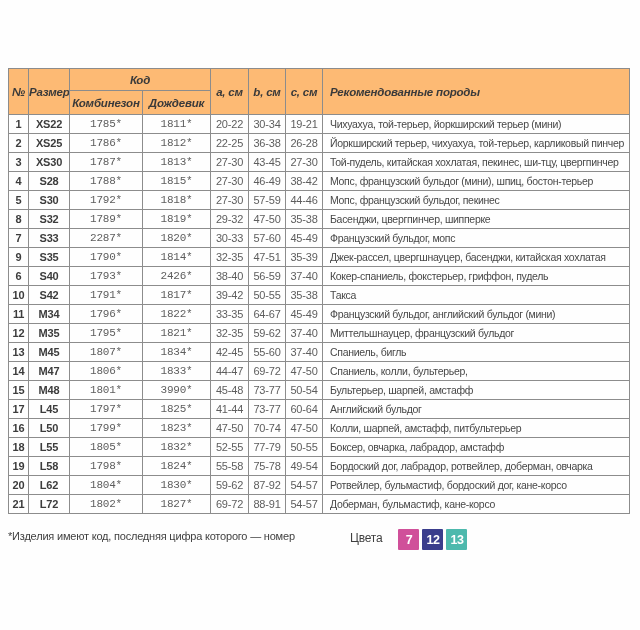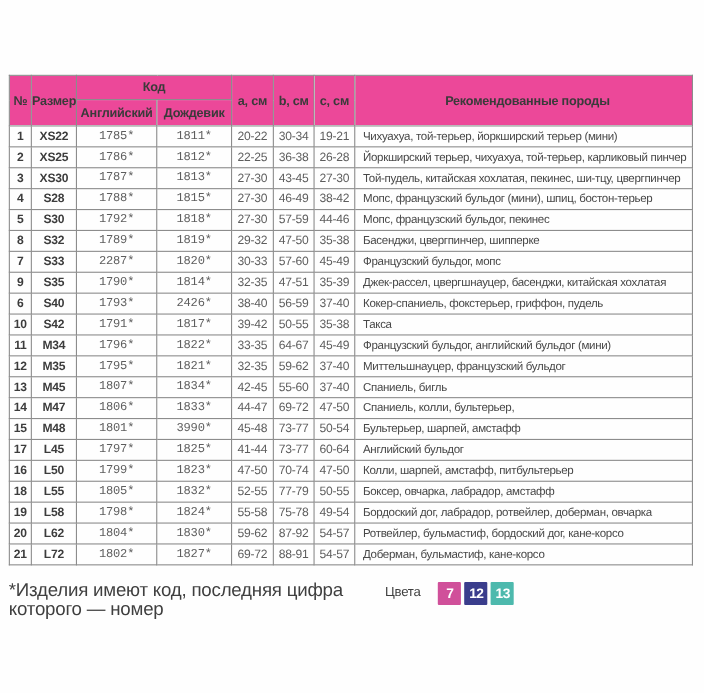--- a/index.html
+++ b/index.html
@@ -22,40 +22,41 @@
     padding:0;
     overflow:hidden;
     white-space:nowrap;
   }
   .size-table thead th {
     font-weight:bold;
     color:#3a3a3a;
     font-size:11.5px;
     letter-spacing:-0.2px;
     text-align:center;
-    background:#ec4899;
+    background:#fdba74;
+    font-style:italic;
   }
   .size-table thead tr.h1 th { height:21px; }
   .size-table thead tr.h2 th { height:23px; }
-  .size-table thead th.th-breeds { text-align:center; padding-left:7px; font-size:11.5px; }
+  .size-table thead th.th-breeds { text-align:left; padding-left:7px; font-size:11.5px; }
   .size-table tbody tr { height:19px; }
   .size-table td { font-size:11px; letter-spacing:-0.2px; vertical-align:middle; }
   td.c-num   { text-align:center; font-weight:bold; color:#3c3c3c; }
   td.c-size  { text-align:center; font-weight:bold; color:#3c3c3c;margin-left:12px; }
   td.c-code  { text-align:center; color:#5d5d5d;font-family:Liberation Mono, monospace; }
   td.c-meas  { text-align:center; color:#5d5d5d; }
   td.c-breeds{ text-align:left; padding-left:7px; color:#484848; font-size:10.5px; letter-spacing:-0.3px;margin-left:32px; }
 
   .footer {
     position:absolute; left:8px; top:528px; width:624px;
     display:flex; flex-direction:row; align-items:flex-start;
   }
   .footnote {
     width:340px;
-    font-size:17px;
+    font-size:11px;
     line-height:17px;
     color:#3f3f3f;
     letter-spacing:-0.2px;
   }
   .colors-label {
     margin-left:2px;
     padding-top:3px;
     font-size:12px;
     color:#3f3f3f;
     letter-spacing:-0.2px;
@@ -89,21 +90,21 @@
       <tr class="h1">
         <th rowspan="2">№</th>
         <th rowspan="2">Размер</th>
         <th colspan="2">Код</th>
         <th rowspan="2">a, см</th>
         <th rowspan="2">b, см</th>
         <th rowspan="2">c, см</th>
         <th rowspan="2" class="th-breeds">Рекомендованные породы</th>
       </tr>
       <tr class="h2">
-        <th>Английский</th>
+        <th>Комбинезон</th>
         <th>Дождевик</th>
       </tr>
     </thead>
     <tbody id="tbody">
         <tr>
           <td class="c-num">1</td>
           <td class="c-size">XS22</td>
           <td class="c-code">1785*</td>
           <td class="c-code">1811*</td>
           <td class="c-meas">20-22</td>

